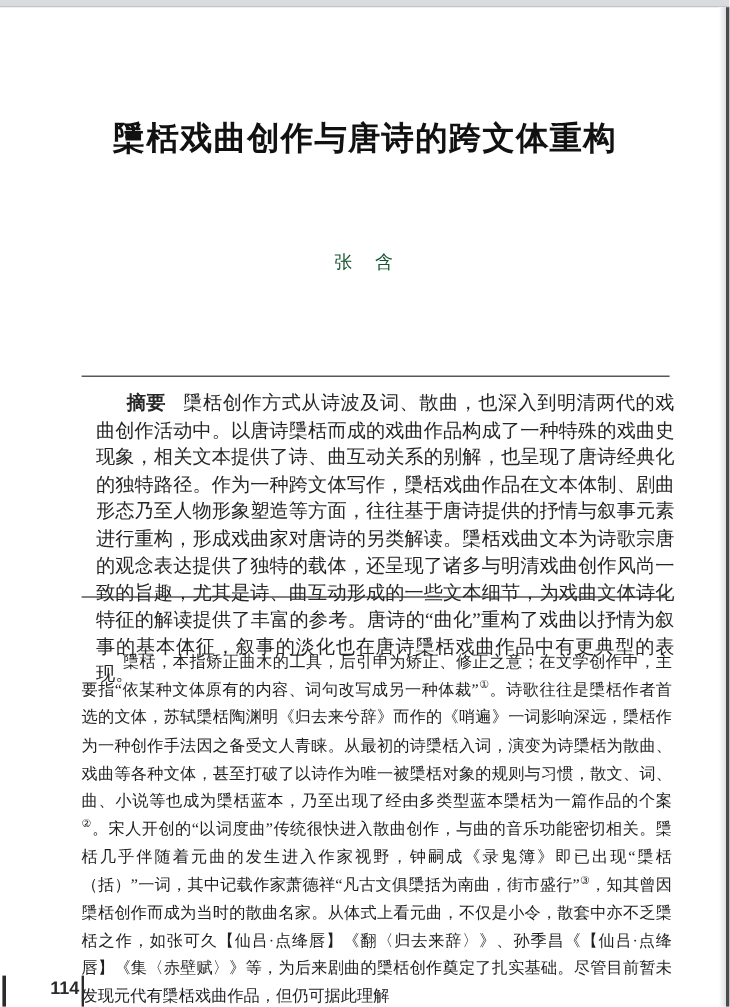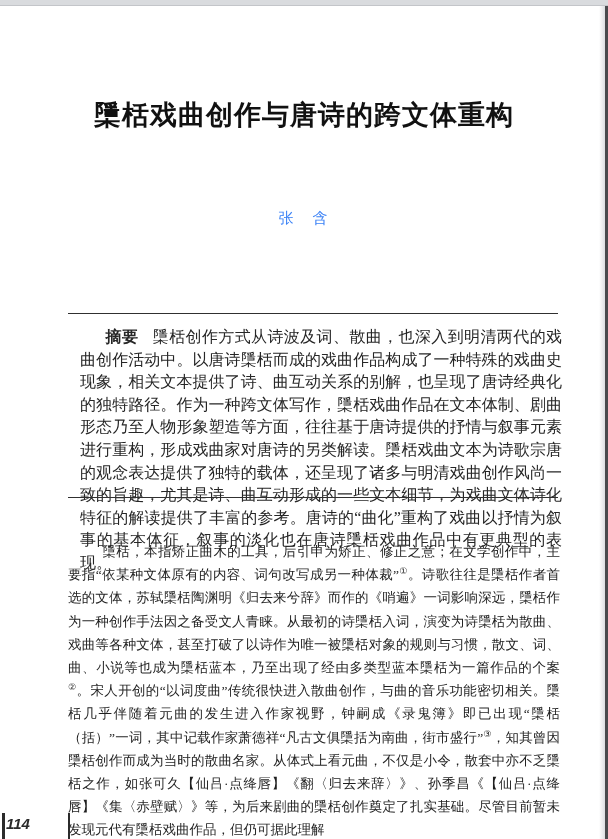--- a/index.html
+++ b/index.html
@@ -16,21 +16,21 @@
   .edge-shade{position:absolute;top:6px;right:3px;bottom:0;width:6px;background:linear-gradient(to right,#ffffff,#dddfe2);}
   .edge-dark{position:absolute;top:6px;right:0;bottom:0;width:3px;background:#4a4b4e;}
 
   .article-title{
     position:absolute;top:97px;left:0;width:608px;margin:0;
     text-align:center;font-size:27px;font-weight:bold;color:#111111;
     letter-spacing:1px;
   }
   .author{
     position:absolute;top:209px;left:0;width:608px;margin:0;
-    text-align:center;font-size:15px;color:#3b82f6;letter-spacing:2px;
+    text-align:center;font-size:15px;color:#14532d;letter-spacing:2px;
   }
 
   .rule{position:absolute;left:68px;width:490px;height:0;border-top:1px solid #303030;}
   .rule-top{top:313px;}
   .rule-bottom{top:497px;}
 
   .abstract{
     position:absolute;top:326px;left:80px;width:482px;margin:0;
     font-size:16px;line-height:22.6px;text-align:justify;
     text-indent:1.6em;color:#262626;
@@ -42,22 +42,22 @@
     font-size:13.5px;line-height:23.2px;text-align:justify;
     text-indent:2.55em;color:#1f1f1f;
   }
   .body-text sup{font-size:0.68em;line-height:0;vertical-align:super;}
 
   .footer-bar{position:absolute;bottom:0;background:#2b2b2b;}
   .footer-bar-left{left:2px;width:3px;height:26px;}
   .footer-bar-mid{left:68px;width:2px;height:26px;}
   .page-number{
     position:absolute;left:6px;bottom:7px;width:60px;margin:0;
-    text-align:left;font-family:"Liberation Sans","DejaVu Sans",sans-serif;
-    font-size:15px;font-weight:bold;color:#2a2a2a;font-style:italic;
+    text-align:right;font-family:"Liberation Sans","DejaVu Sans",sans-serif;
+    font-size:15px;font-weight:bold;color:#2a2a2a;
   }
 </style>
 </head>
 <body>
 
 <div class="page">
 
   <div class="top-strip"></div>
   <div class="edge-shade"></div>
   <div class="edge-dark"></div>

